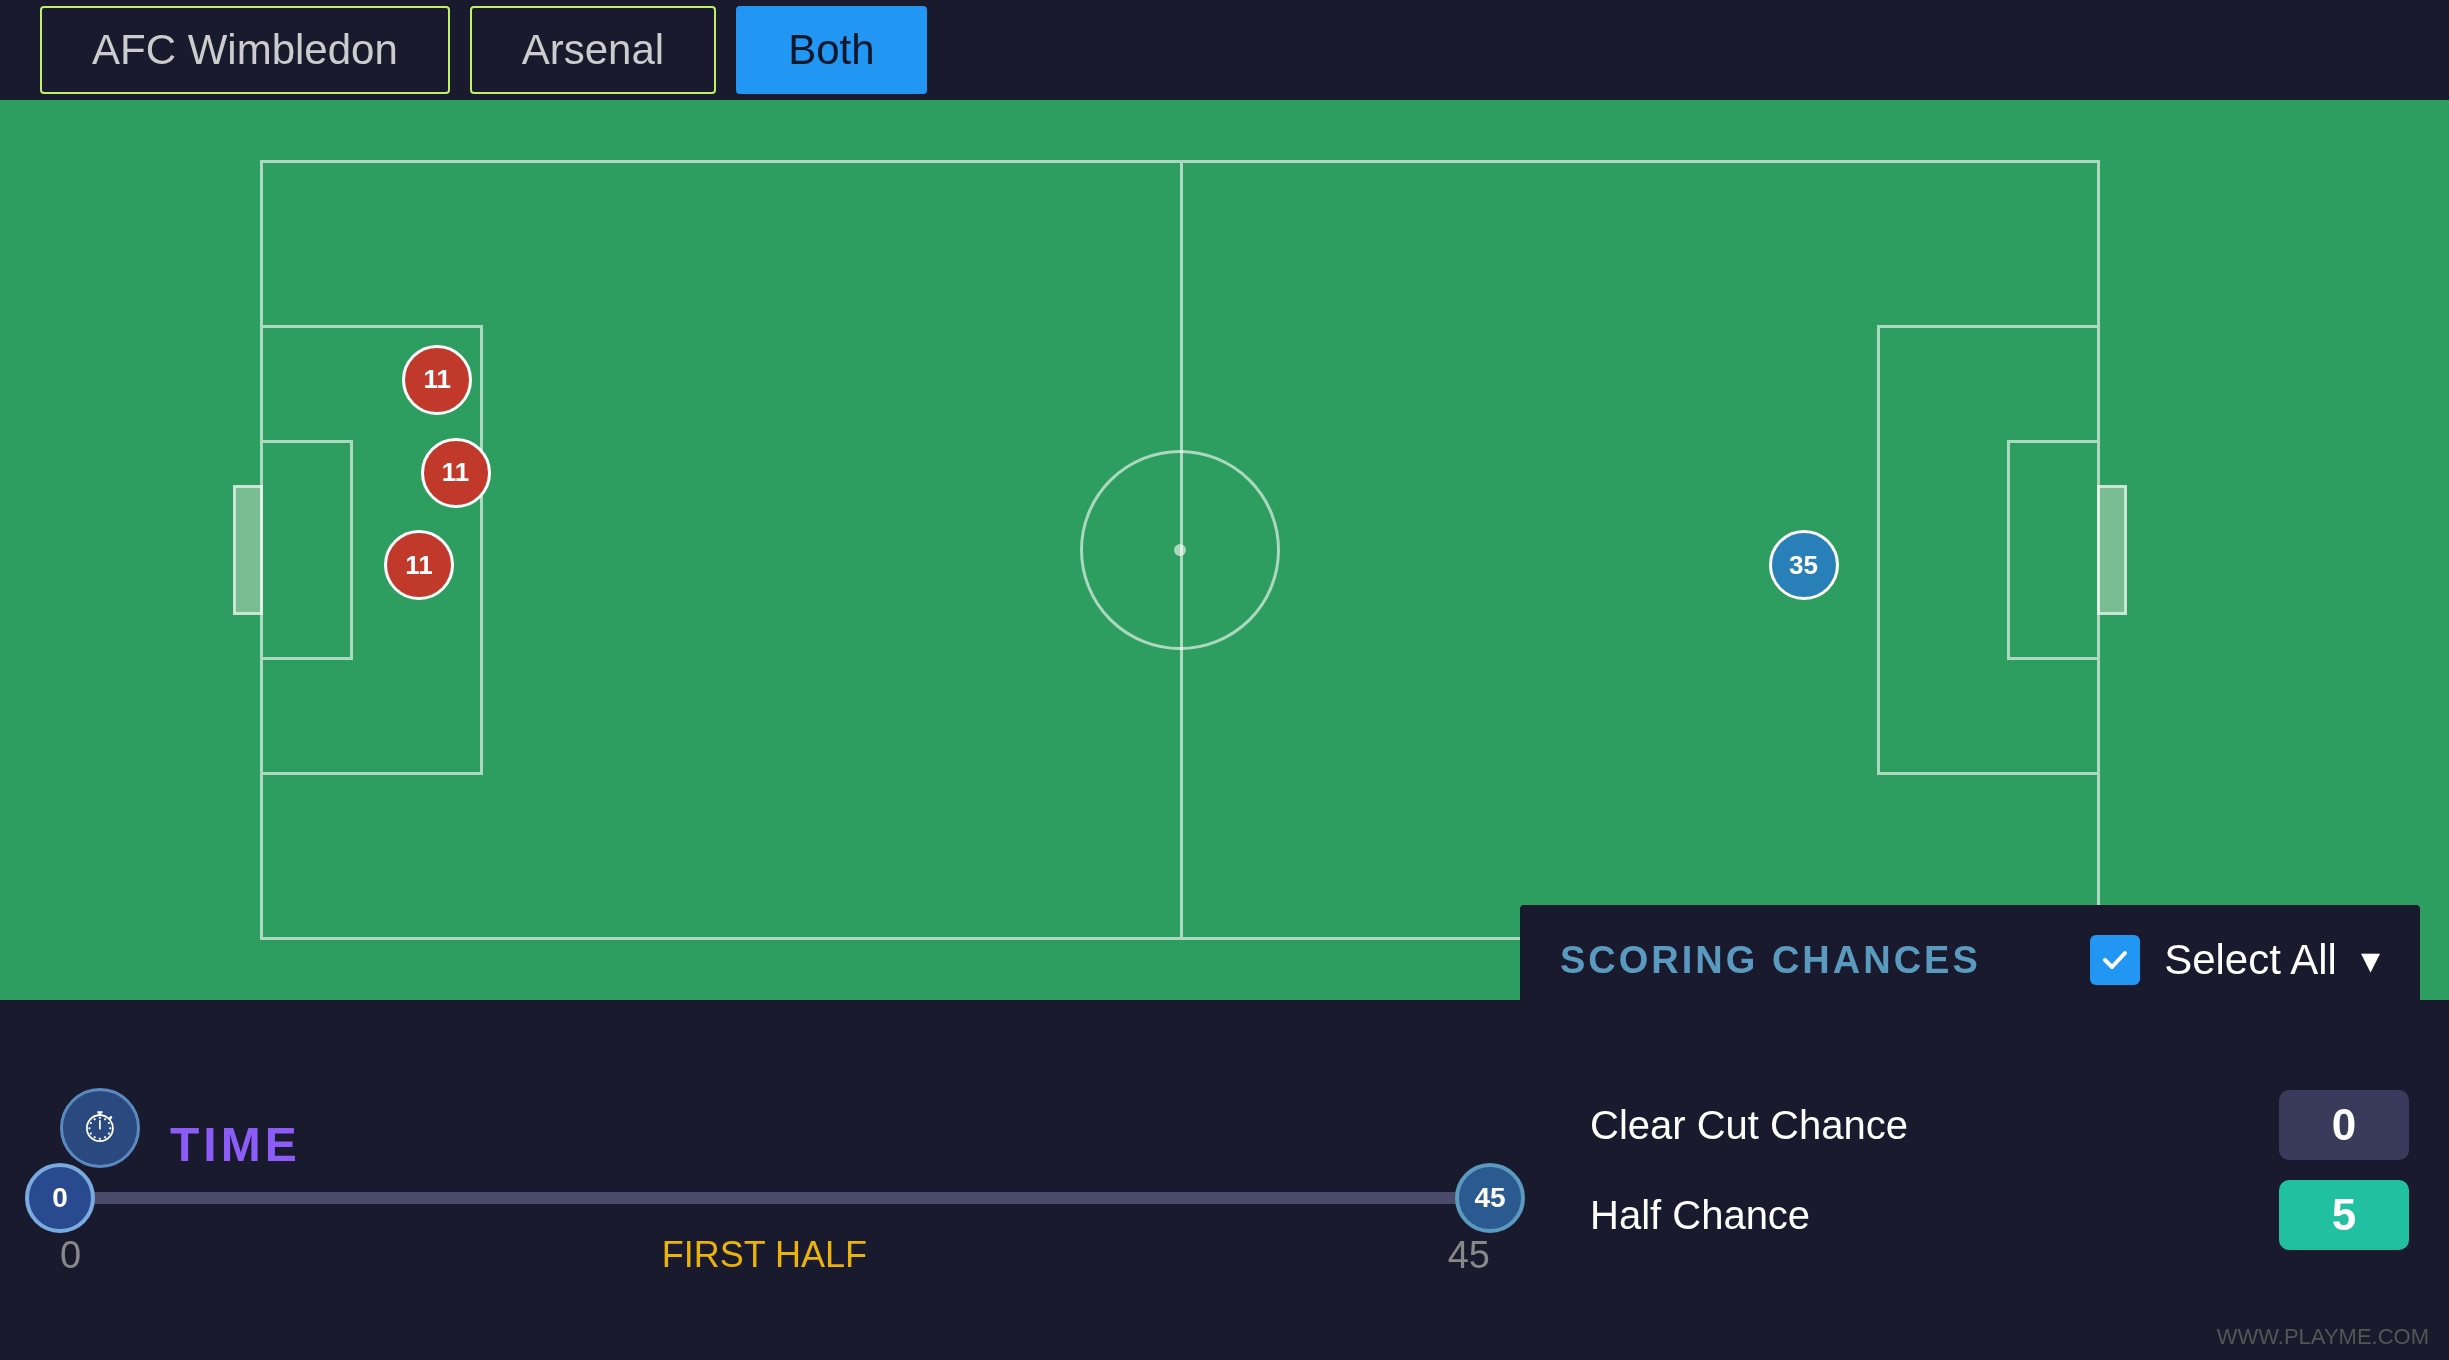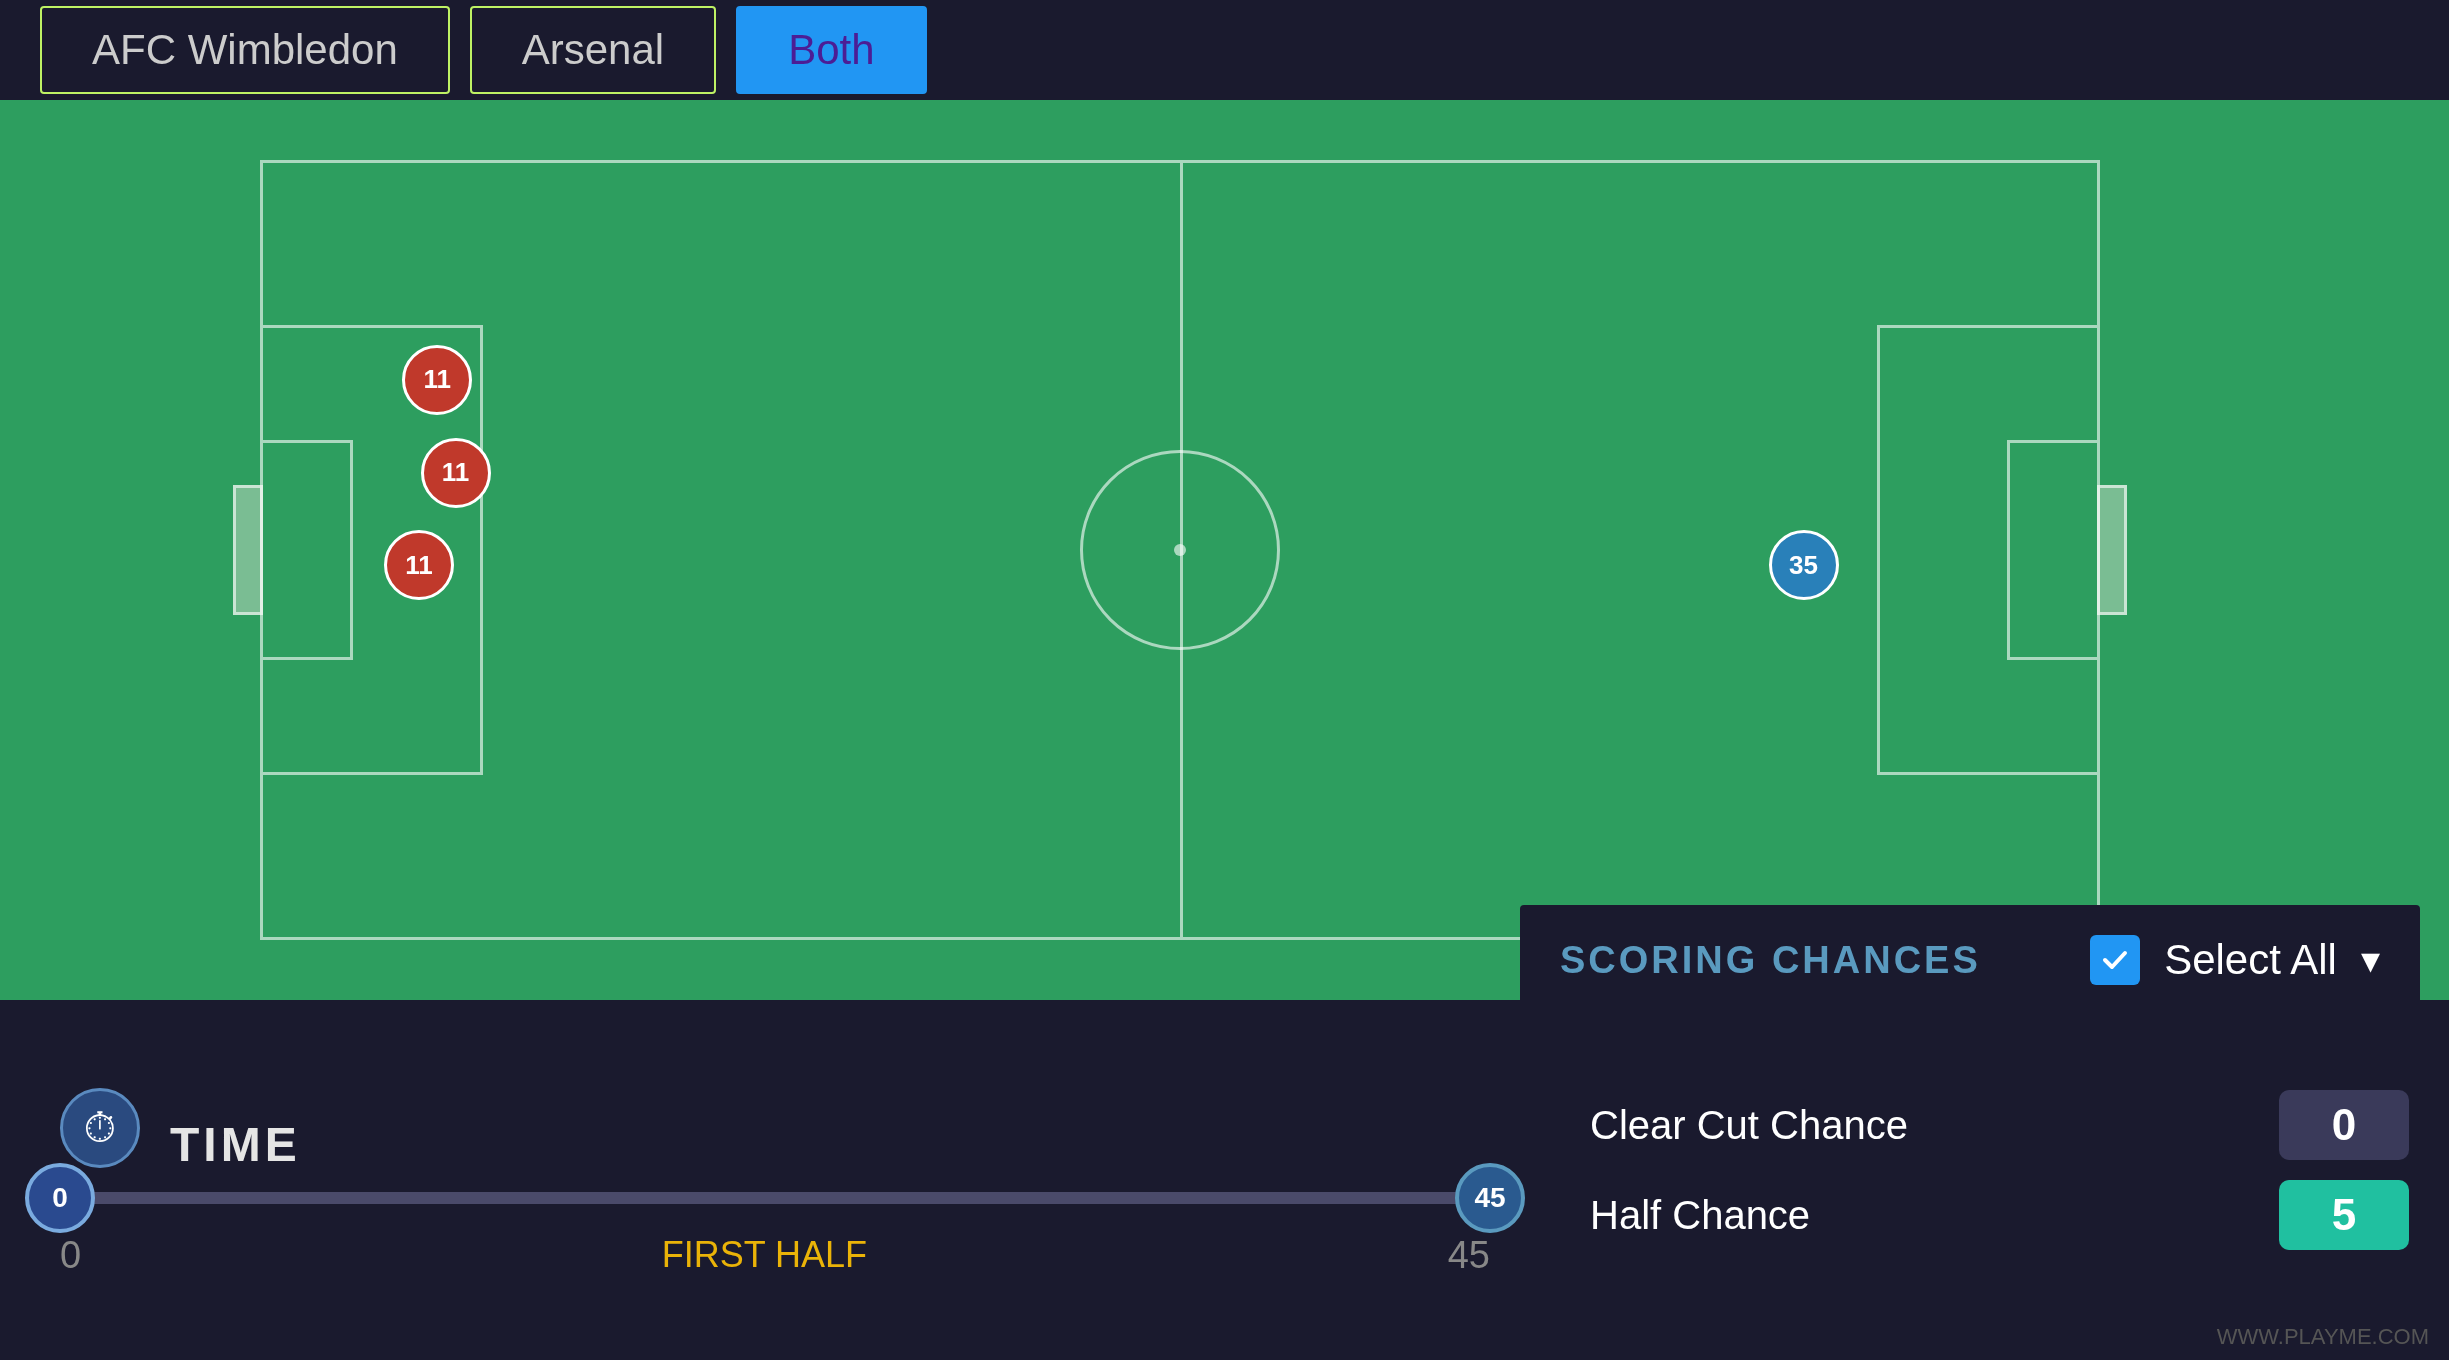--- a/index.html
+++ b/index.html
@@ -34,21 +34,21 @@
       background: transparent;
       color: #ccc;
       font-size: 42px;
       cursor: pointer;
       font-weight: 500;
     }
 
     .filter-btn.active {
       background: #2196F3;
       border-color: #2196F3;
-      color: #4c1d95;
+      color: #0f172a;
     }
 
     
     .pitch-container {
       position: absolute;
       top: 100px;
       left: 0;
       width: 2449px;
       height: 900px;
       background: #2d9e5f;
@@ -225,21 +225,21 @@
       height: 80px;
       border-radius: 50%;
       background: #2a4a7f;
       display: flex;
       align-items: center;
       justify-content: center;
       border: 3px solid #5a8abf;
     }
 
     .time-label {
-      color: #e5e5e5;
+      color: #8b5cf6;
       font-size: 48px;
       font-weight: bold;
       letter-spacing: 4px;
       margin-top: 34px;
     }
 
     .slider-container {
       position: relative;
       width: 100%;
       display: flex;

